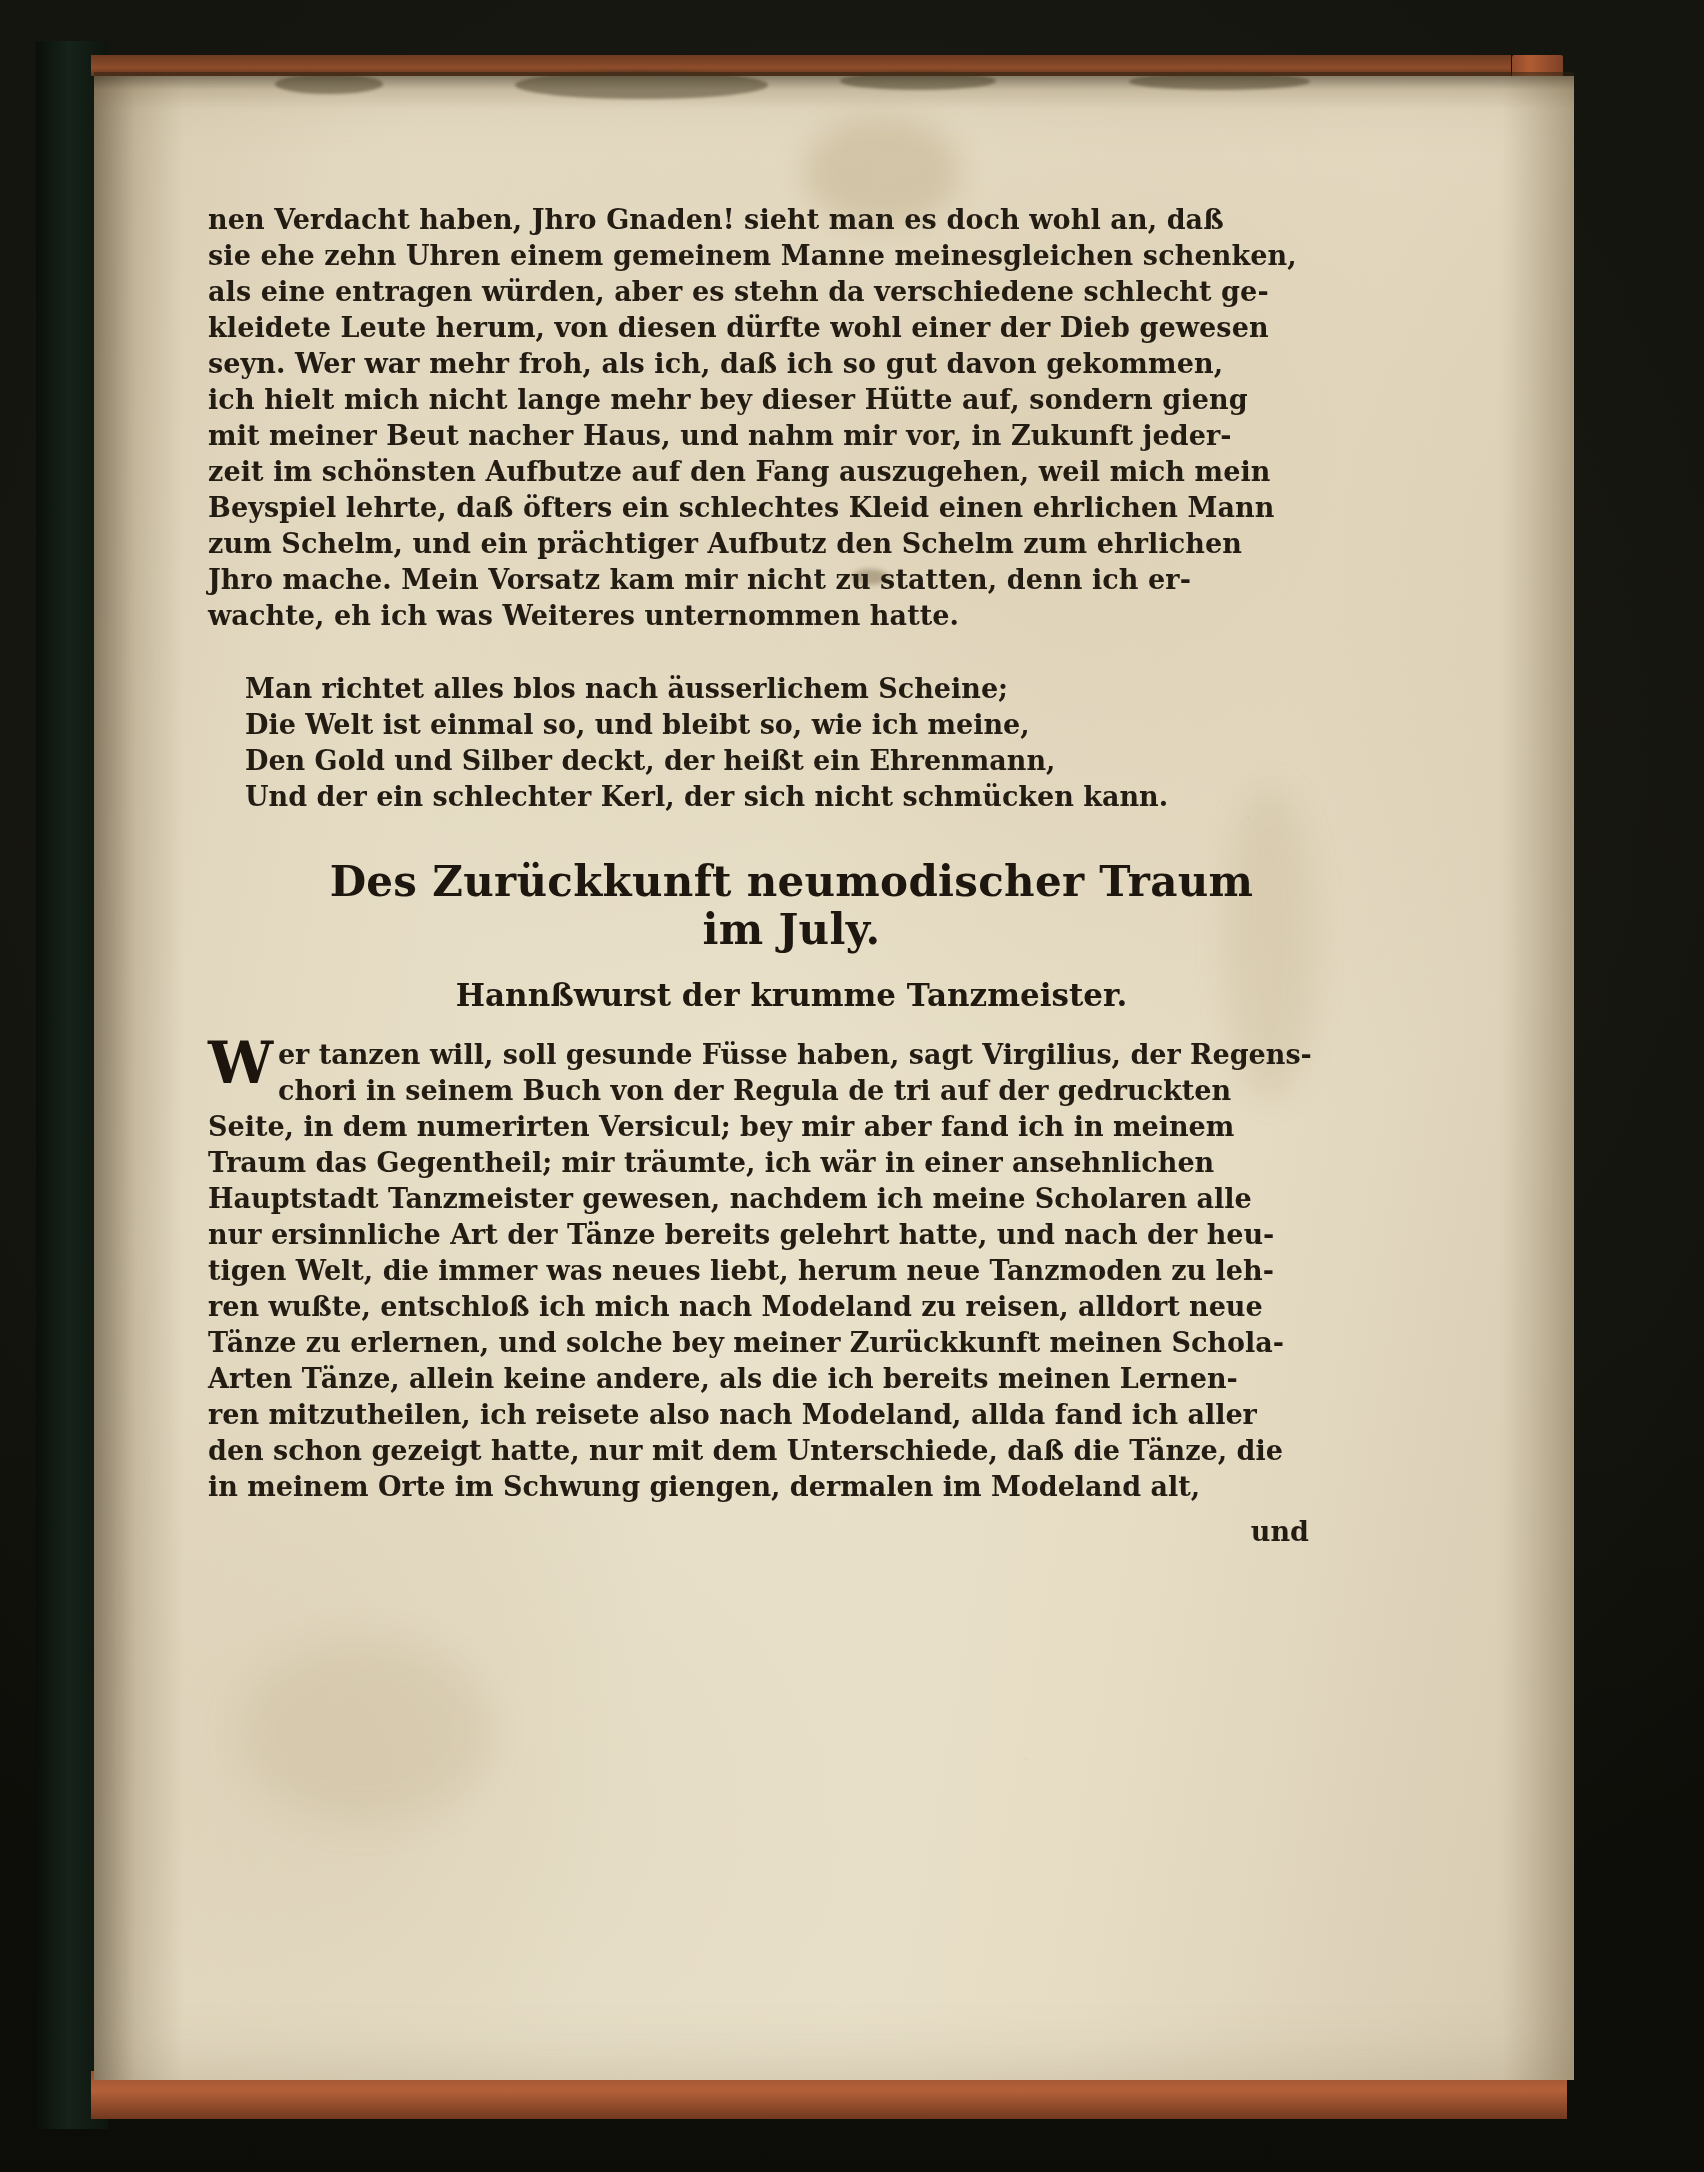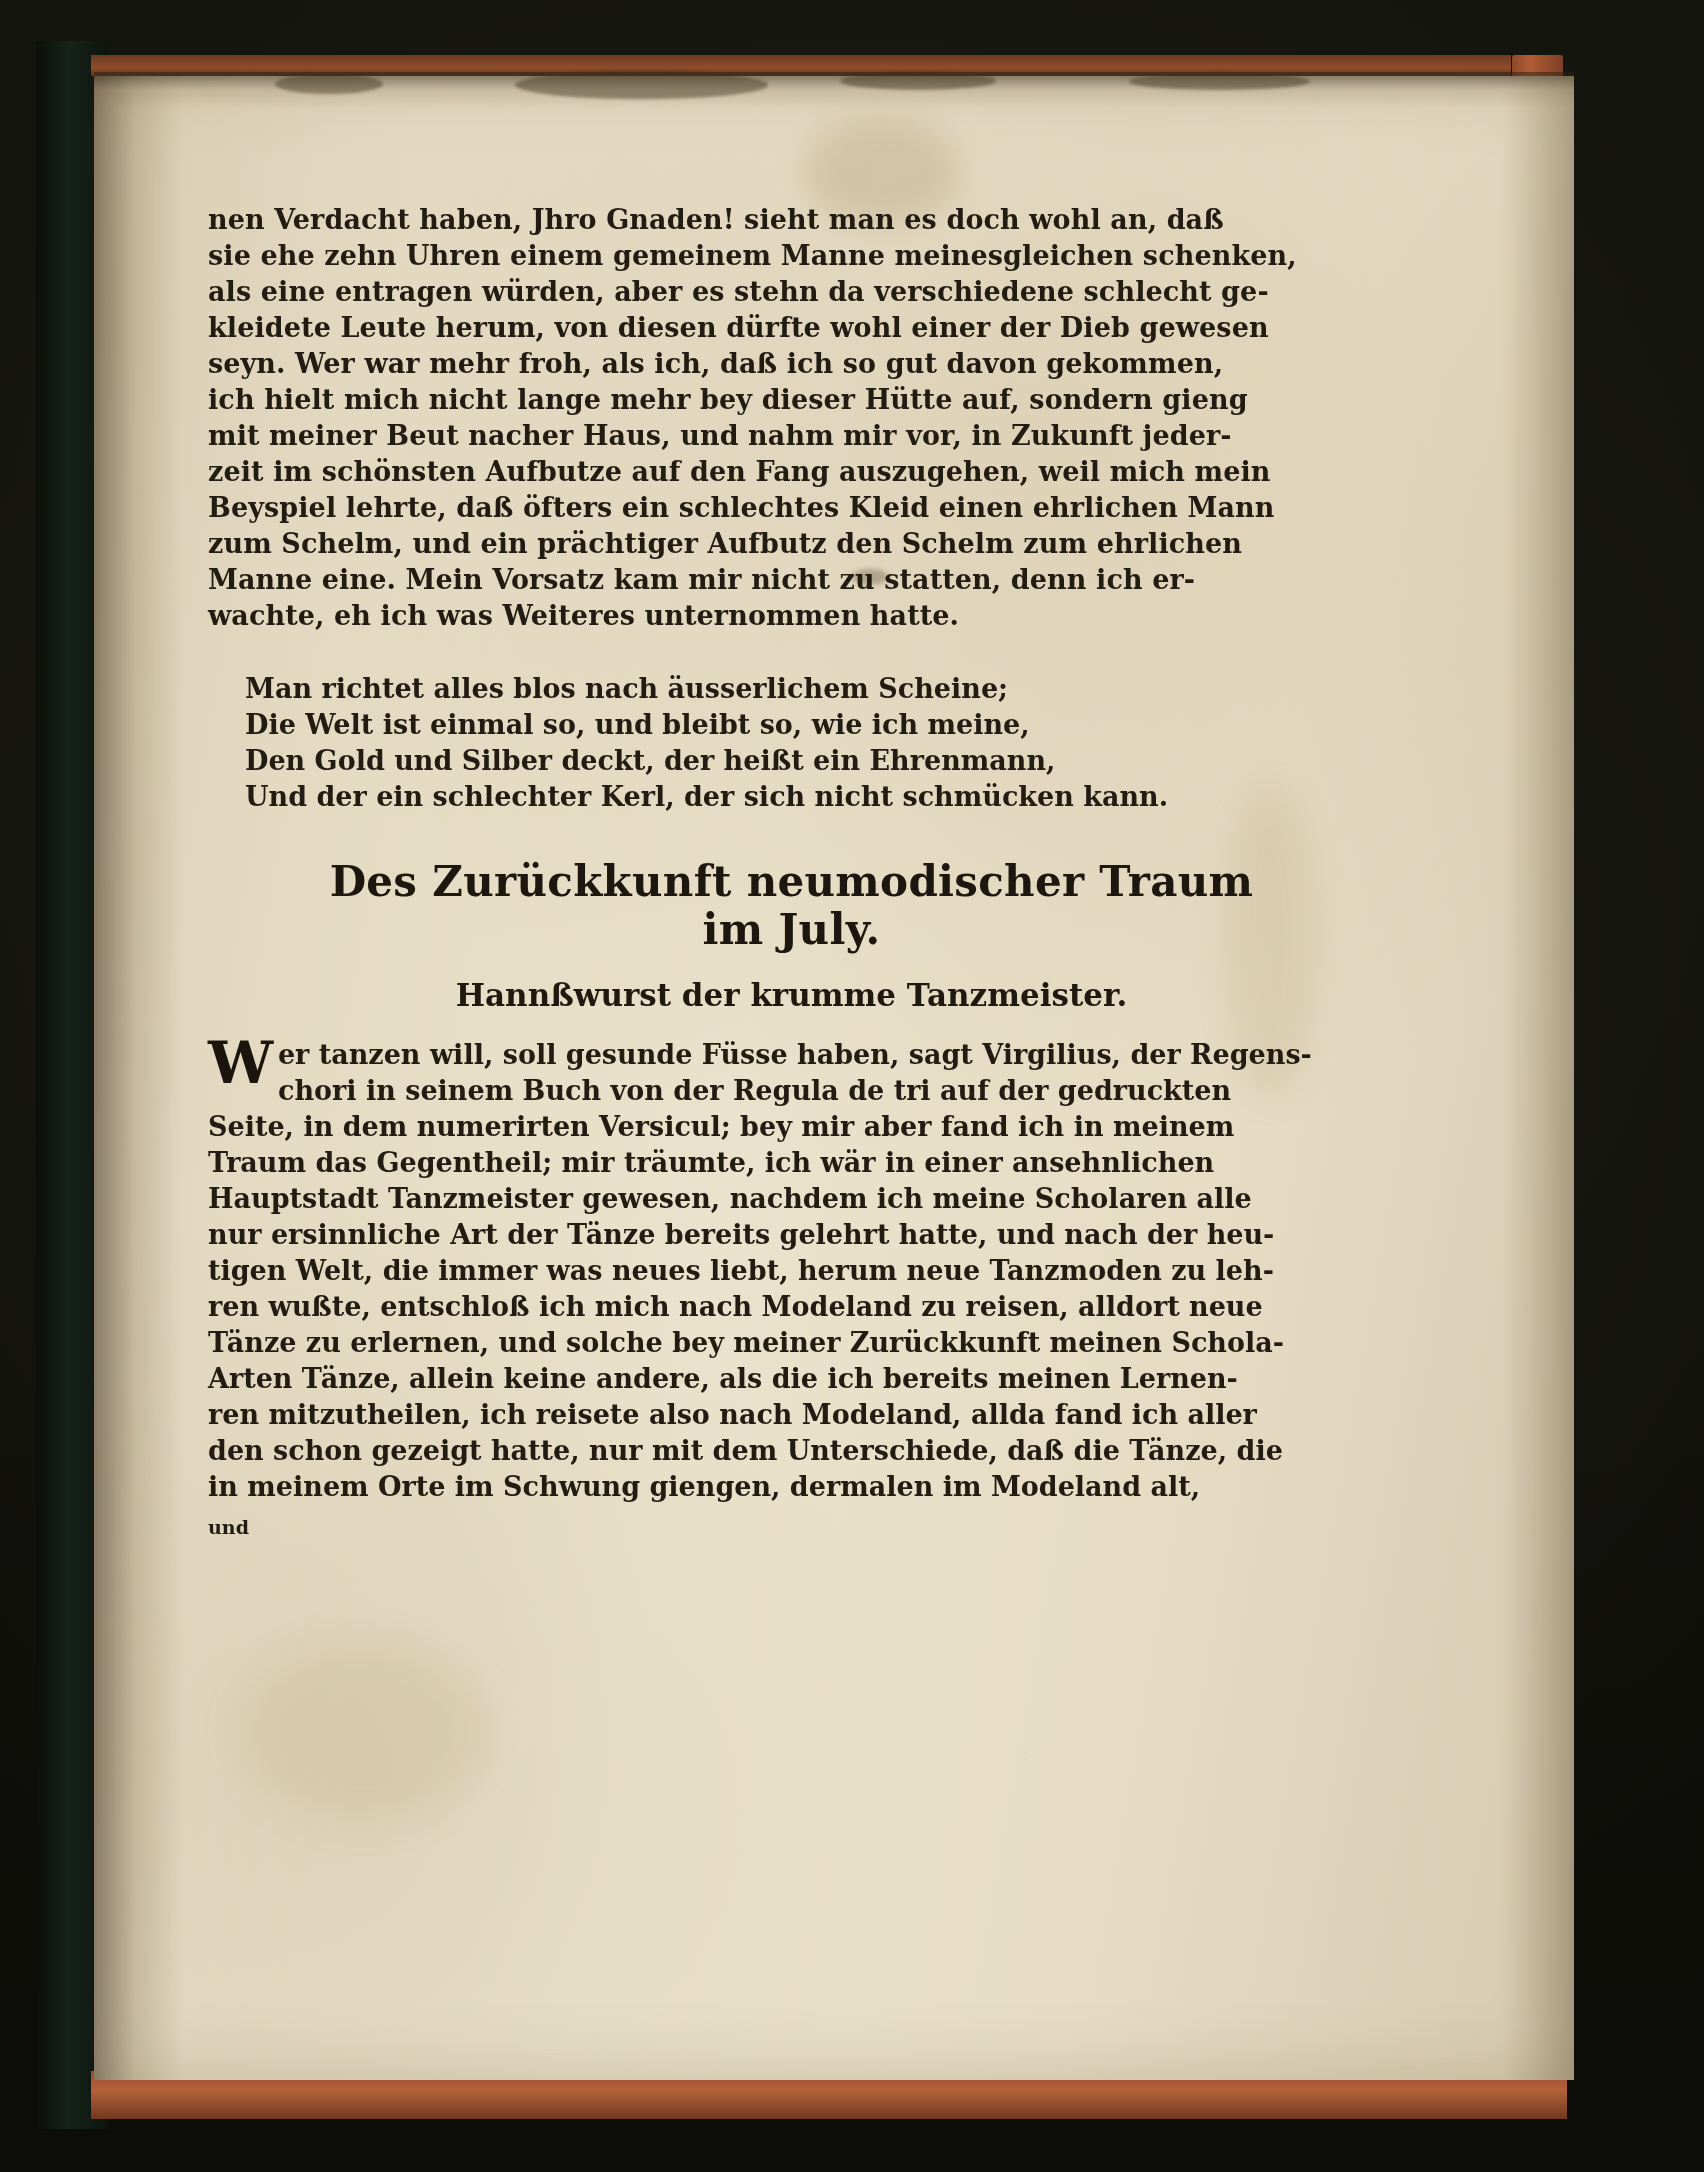--- a/index.html
+++ b/index.html
@@ -208,23 +208,23 @@
     font-size: 58px;
     line-height: 49px;
     margin: 2.4px 4.8px 0 0;
     font-weight: 700;
     color: #1b150d;
     font-family: "DejaVu Serif", serif;
   }
 
   .catchword {
     margin-top: 10.8px;
-    text-align: left;
+    text-align: right;
     padding-right: 66px;
-    font-size: 19px;
+    font-size: 27px;
     color: #231c13;
   }
 
   
   .ink-noise {
     position: absolute;
     inset: 0;
     pointer-events: none;
     opacity: .25;
     background-image:
@@ -265,21 +265,21 @@
           <span class="ln">nen Verdacht haben, Jhro Gnaden! sieht man es doch wohl an, daß</span>
           <span class="ln">sie ehe zehn Uhren einem gemeinem Manne meinesgleichen schenken,</span>
           <span class="ln">als eine entragen würden, aber es stehn da verschiedene schlecht ge-</span>
           <span class="ln">kleidete Leute herum, von diesen dürfte wohl einer der Dieb gewesen</span>
           <span class="ln">seyn.   Wer war mehr froh, als ich, daß ich so gut davon gekommen,</span>
           <span class="ln">ich hielt mich nicht lange mehr bey dieser Hütte auf, sondern gieng</span>
           <span class="ln">mit meiner Beut nacher Haus, und nahm mir vor, in Zukunft jeder-</span>
           <span class="ln">zeit im schönsten Aufbutze auf den Fang auszugehen, weil mich mein</span>
           <span class="ln">Beyspiel lehrte, daß öfters ein schlechtes Kleid einen ehrlichen Mann</span>
           <span class="ln">zum Schelm, und ein prächtiger Aufbutz den Schelm zum ehrlichen</span>
-          <span class="ln">Manne eine.   Mein Vorsatz kam mir nicht zu statten, denn ich er-</span>
+          <span class="ln">Jhro mache.   Mein Vorsatz kam mir nicht zu statten, denn ich er-</span>
           <span class="ln">wachte, eh ich was Weiteres unternommen hatte.</span>
         </div>
 
         <div class="verse blackletter">
           <span class="ln">Man richtet alles blos nach äusserlichem Scheine;</span>
           <span class="ln">Die Welt ist einmal so, und bleibt so, wie ich meine,</span>
           <span class="ln">Den Gold und Silber deckt, der heißt ein Ehrenmann,</span>
           <span class="ln">Und der ein schlechter Kerl, der sich nicht schmücken kann.</span>
         </div>
 

